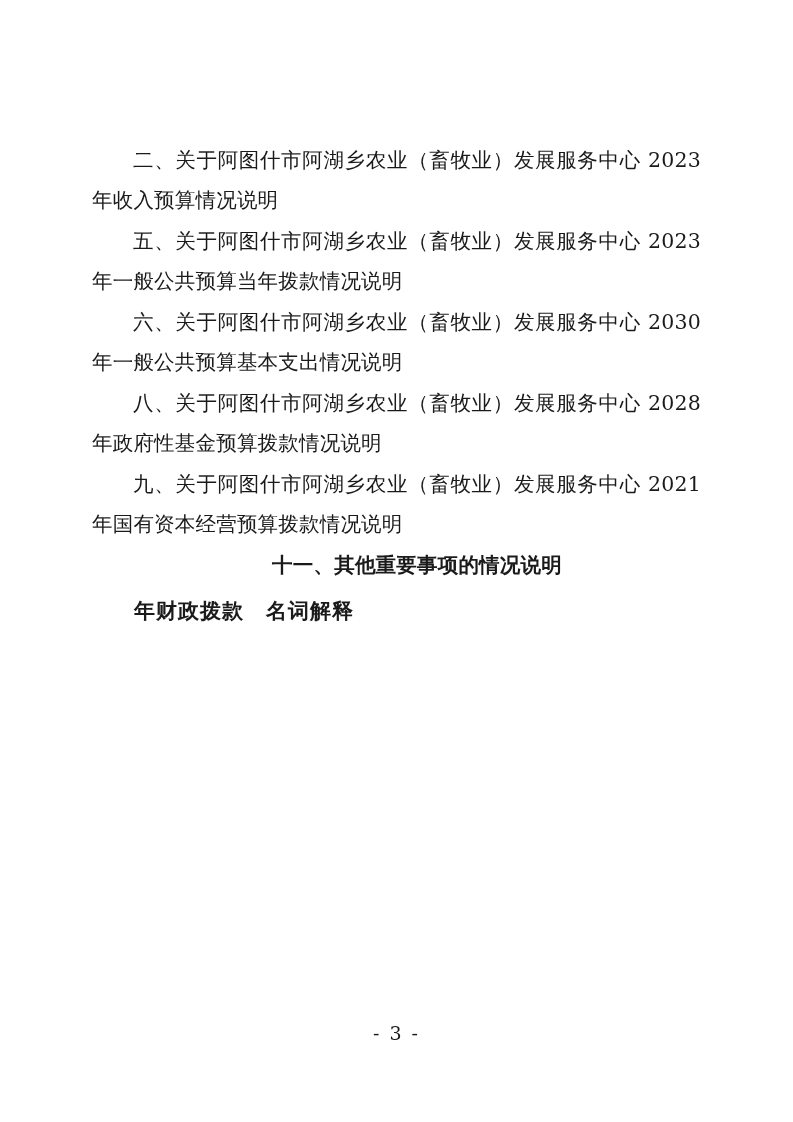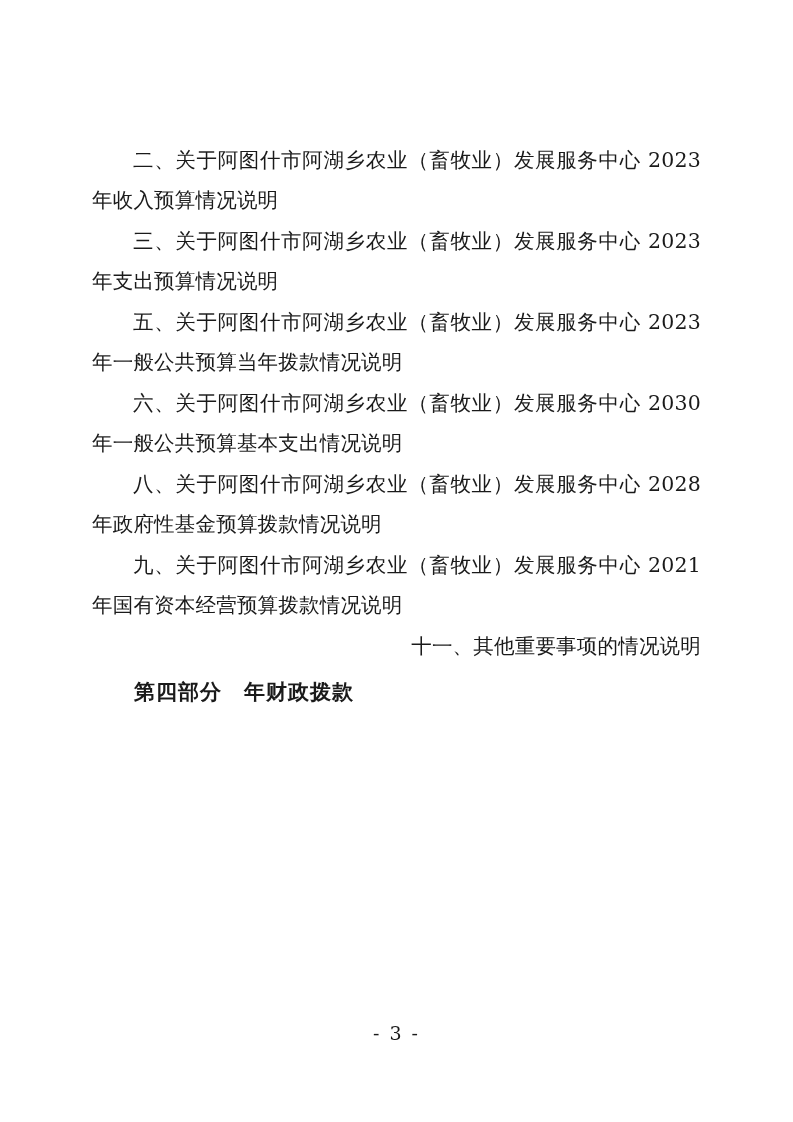--- a/index.html
+++ b/index.html
@@ -29,21 +29,22 @@
   .para {
     font-size: 20.5px;
     line-height: 40px;
     text-align: justify;
     text-justify: inter-ideograph;
     text-indent: 2em;
     margin: 0 0 1px 0;
     letter-spacing: 0.2px;
   }
   .para.last-short {
-    text-align: right;
+    text-align: center;
+    font-weight: bold;
   }
   .heading {
     font-size: 21px;
     line-height: 44px;
     font-weight: bold;
     text-indent: 2em;
     margin: 4px 0 0 0;
     letter-spacing: 1px;
   }
   .page-number {
@@ -56,22 +57,21 @@
     font-family: "DejaVu Serif", "Liberation Serif", serif;
     letter-spacing: 2px;
   }
 </style>
 </head>
 <body>
 
 <div class="page">
   <div class="doc-body">
     <p class="para">二、关于阿图什市阿湖乡农业（畜牧业）发展服务中心 2023 年收入预算情况说明</p>
-    <p class="para">三、关于阿图什市阿湖乡农业（畜牧业）发展服务中心 2023 年支出预算情况说明</p>
     <p class="para">五、关于阿图什市阿湖乡农业（畜牧业）发展服务中心 2023 年一般公共预算当年拨款情况说明</p>
     <p class="para">六、关于阿图什市阿湖乡农业（畜牧业）发展服务中心 2030 年一般公共预算基本支出情况说明</p>
     <p class="para">八、关于阿图什市阿湖乡农业（畜牧业）发展服务中心 2028 年政府性基金预算拨款情况说明</p>
     <p class="para">九、关于阿图什市阿湖乡农业（畜牧业）发展服务中心 2021 年国有资本经营预算拨款情况说明</p>
     <p class="para last-short">十一、其他重要事项的情况说明</p>
-    <h2 class="heading">第四部分　年财政拨款</h2>
+    <h2 class="heading">年财政拨款　名词解释</h2>
   </div>
   <div class="page-number">- 3 -</div>
 </div>
 
 </body></html>

